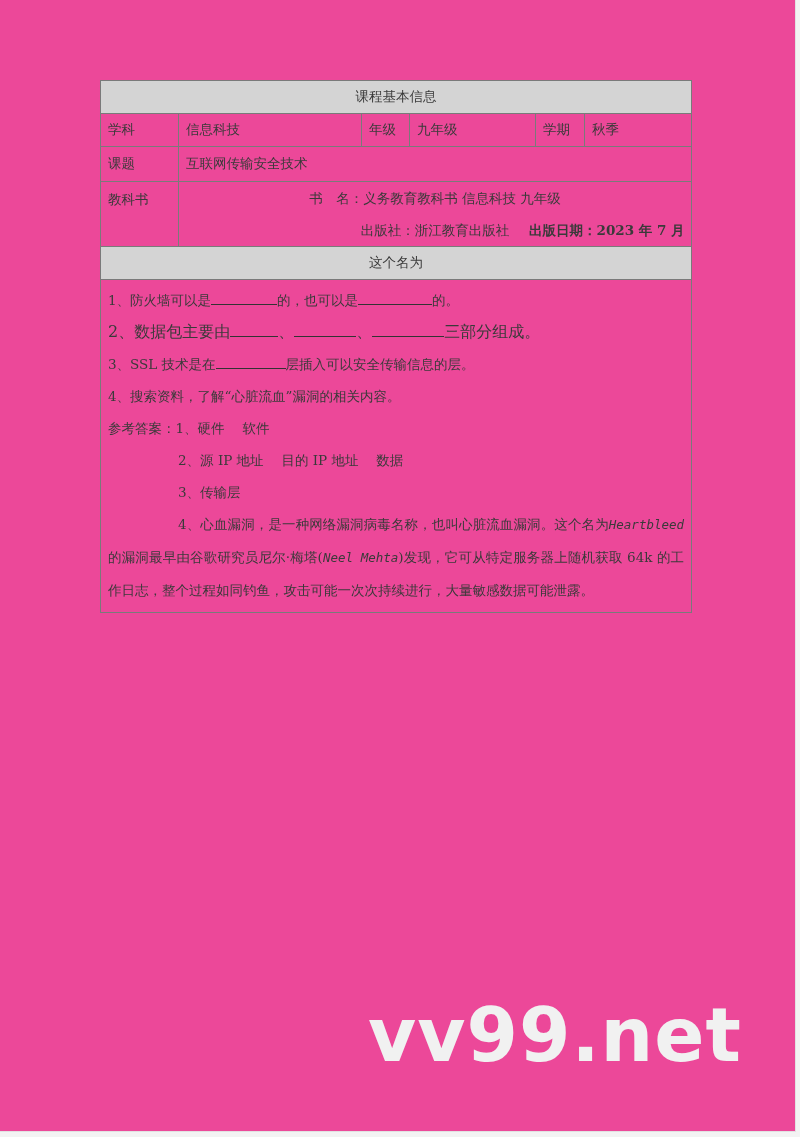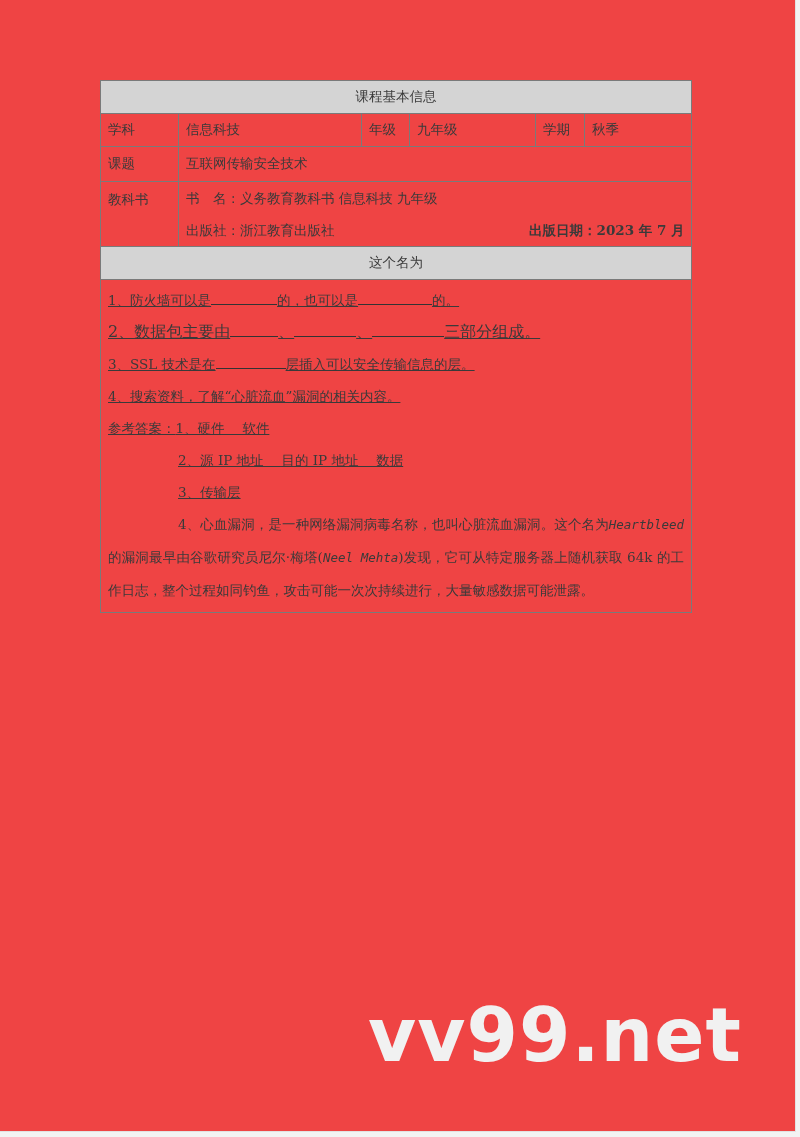--- a/index.html
+++ b/index.html
@@ -4,43 +4,43 @@
 <style>
   html, body { margin:0; padding:0; }
   body {
     width:800px; height:1137px; position:relative; overflow:hidden;
     background:#f3f3f3;
     font-family:"DejaVu Serif","Liberation Serif",serif;
     color:#333;
   }
   .page {
     position:absolute; left:0; top:0; width:795px; height:1131px;
-    background:#ef4444;
+    background:#ec4899;
     border-right:1px solid #e2e2e2; border-bottom:1px solid #e2e2e2;
   }
   .tbl {
     position:absolute; left:100px; top:80px; width:591px;
     border-collapse:collapse; table-layout:fixed;
     font-size:13.5px;
   }
   .tbl td {
     border:1px solid #7a7a7a; padding:0 7px; vertical-align:middle;
     color:#3a3a3a; white-space:nowrap;
   }
   .tbl td.hdr {
     background:#d4d4d4; text-align:center; height:32px; padding:0;
   }
   .tbl tr.r-info td { height:32px; }
   .tbl tr.r-topic td { height:34px;margin-left:20px; }
   .tbl td.book-label { vertical-align:top; padding-top:9px; }
   .book-line { line-height:32px; height:32px; }
   .book-line .date { position:absolute; left:350px;font-weight:bold; }
-  .book-cell { position:relative; padding-top:0 !important; }
+  .book-cell { position:relative; padding-top:0 !important;text-align:center; }
   .ex-cell { padding:4px 7px 6px 7px !important; white-space:normal !important; }
-  .ex-line { line-height:32px; height:32px; white-space:nowrap;text-decoration:underline; }
+  .ex-line { line-height:32px; height:32px; white-space:nowrap; }
   .ex-line.big { font-size:16px; }
   .blank { display:inline-block; border-bottom:1px solid #333; height:14px; vertical-align:baseline; }
   .ans-indent { padding-left:70px; }
   .para-indent { text-indent:70px; white-space:normal; }
   .para { line-height:32px; white-space:normal; text-align:justify; }
   .mono { font-family:"DejaVu Sans Mono","Liberation Mono",monospace; font-size:12.5px;font-style:italic; }
   .watermark {
     position:absolute; left:368px; top:992px;
     font-family:"DejaVu Sans","Liberation Sans",sans-serif;
     font-weight:bold; font-size:74px; letter-spacing:1px;

